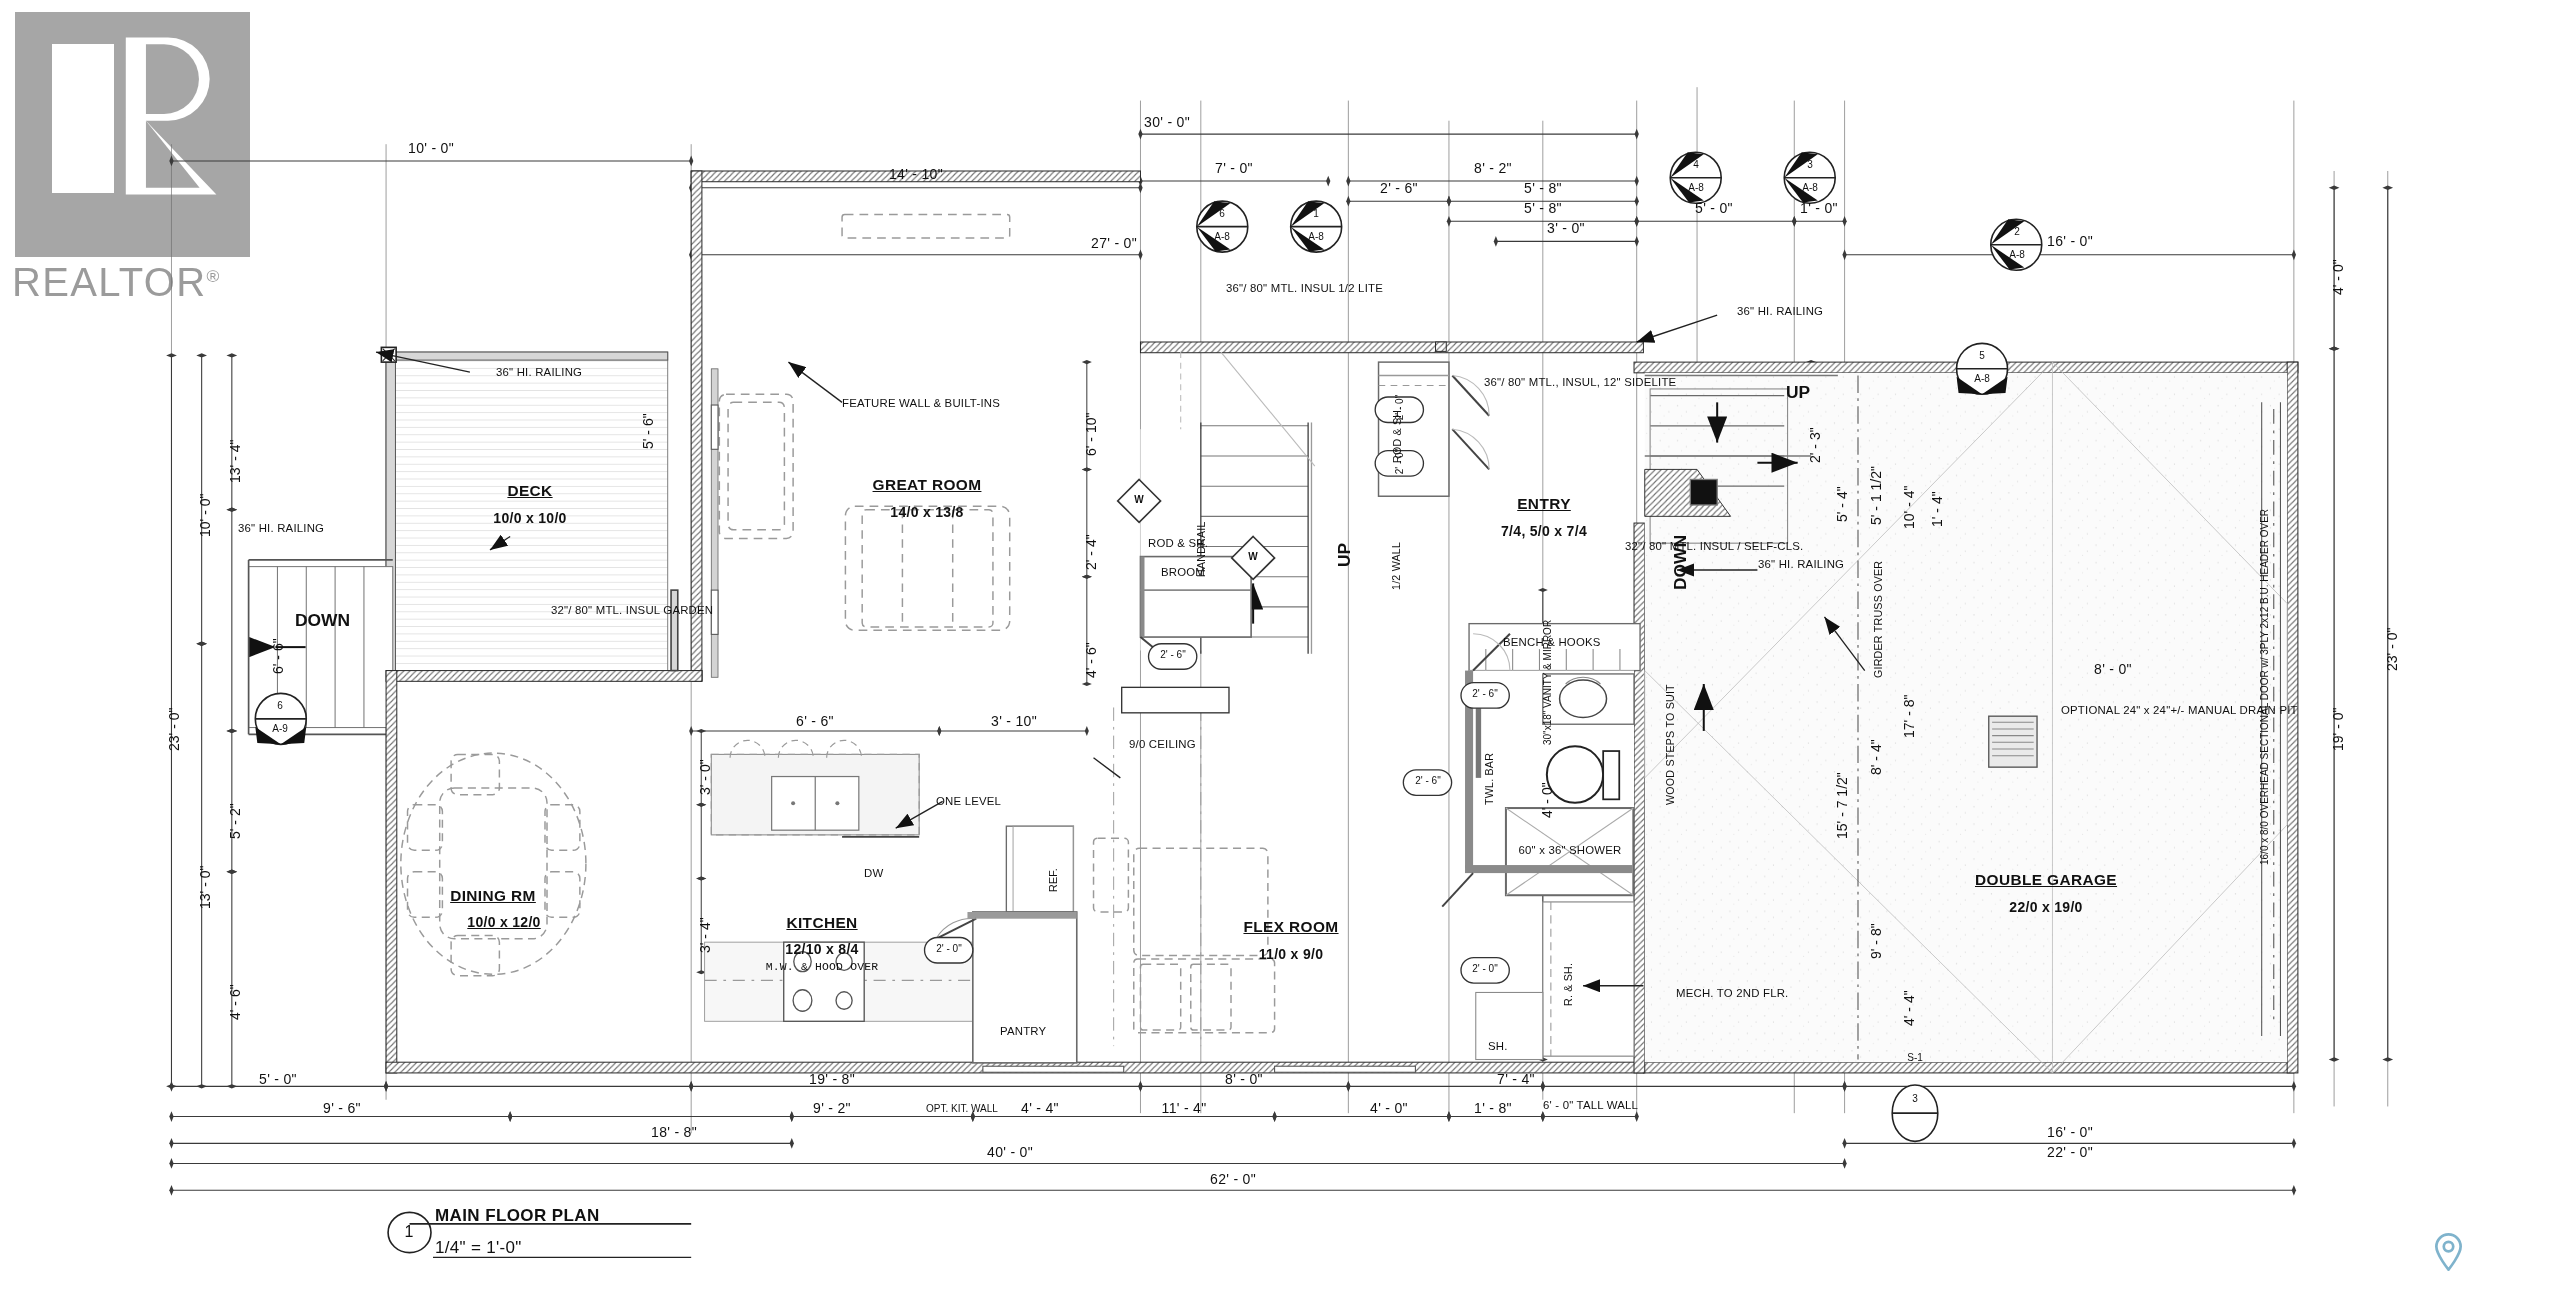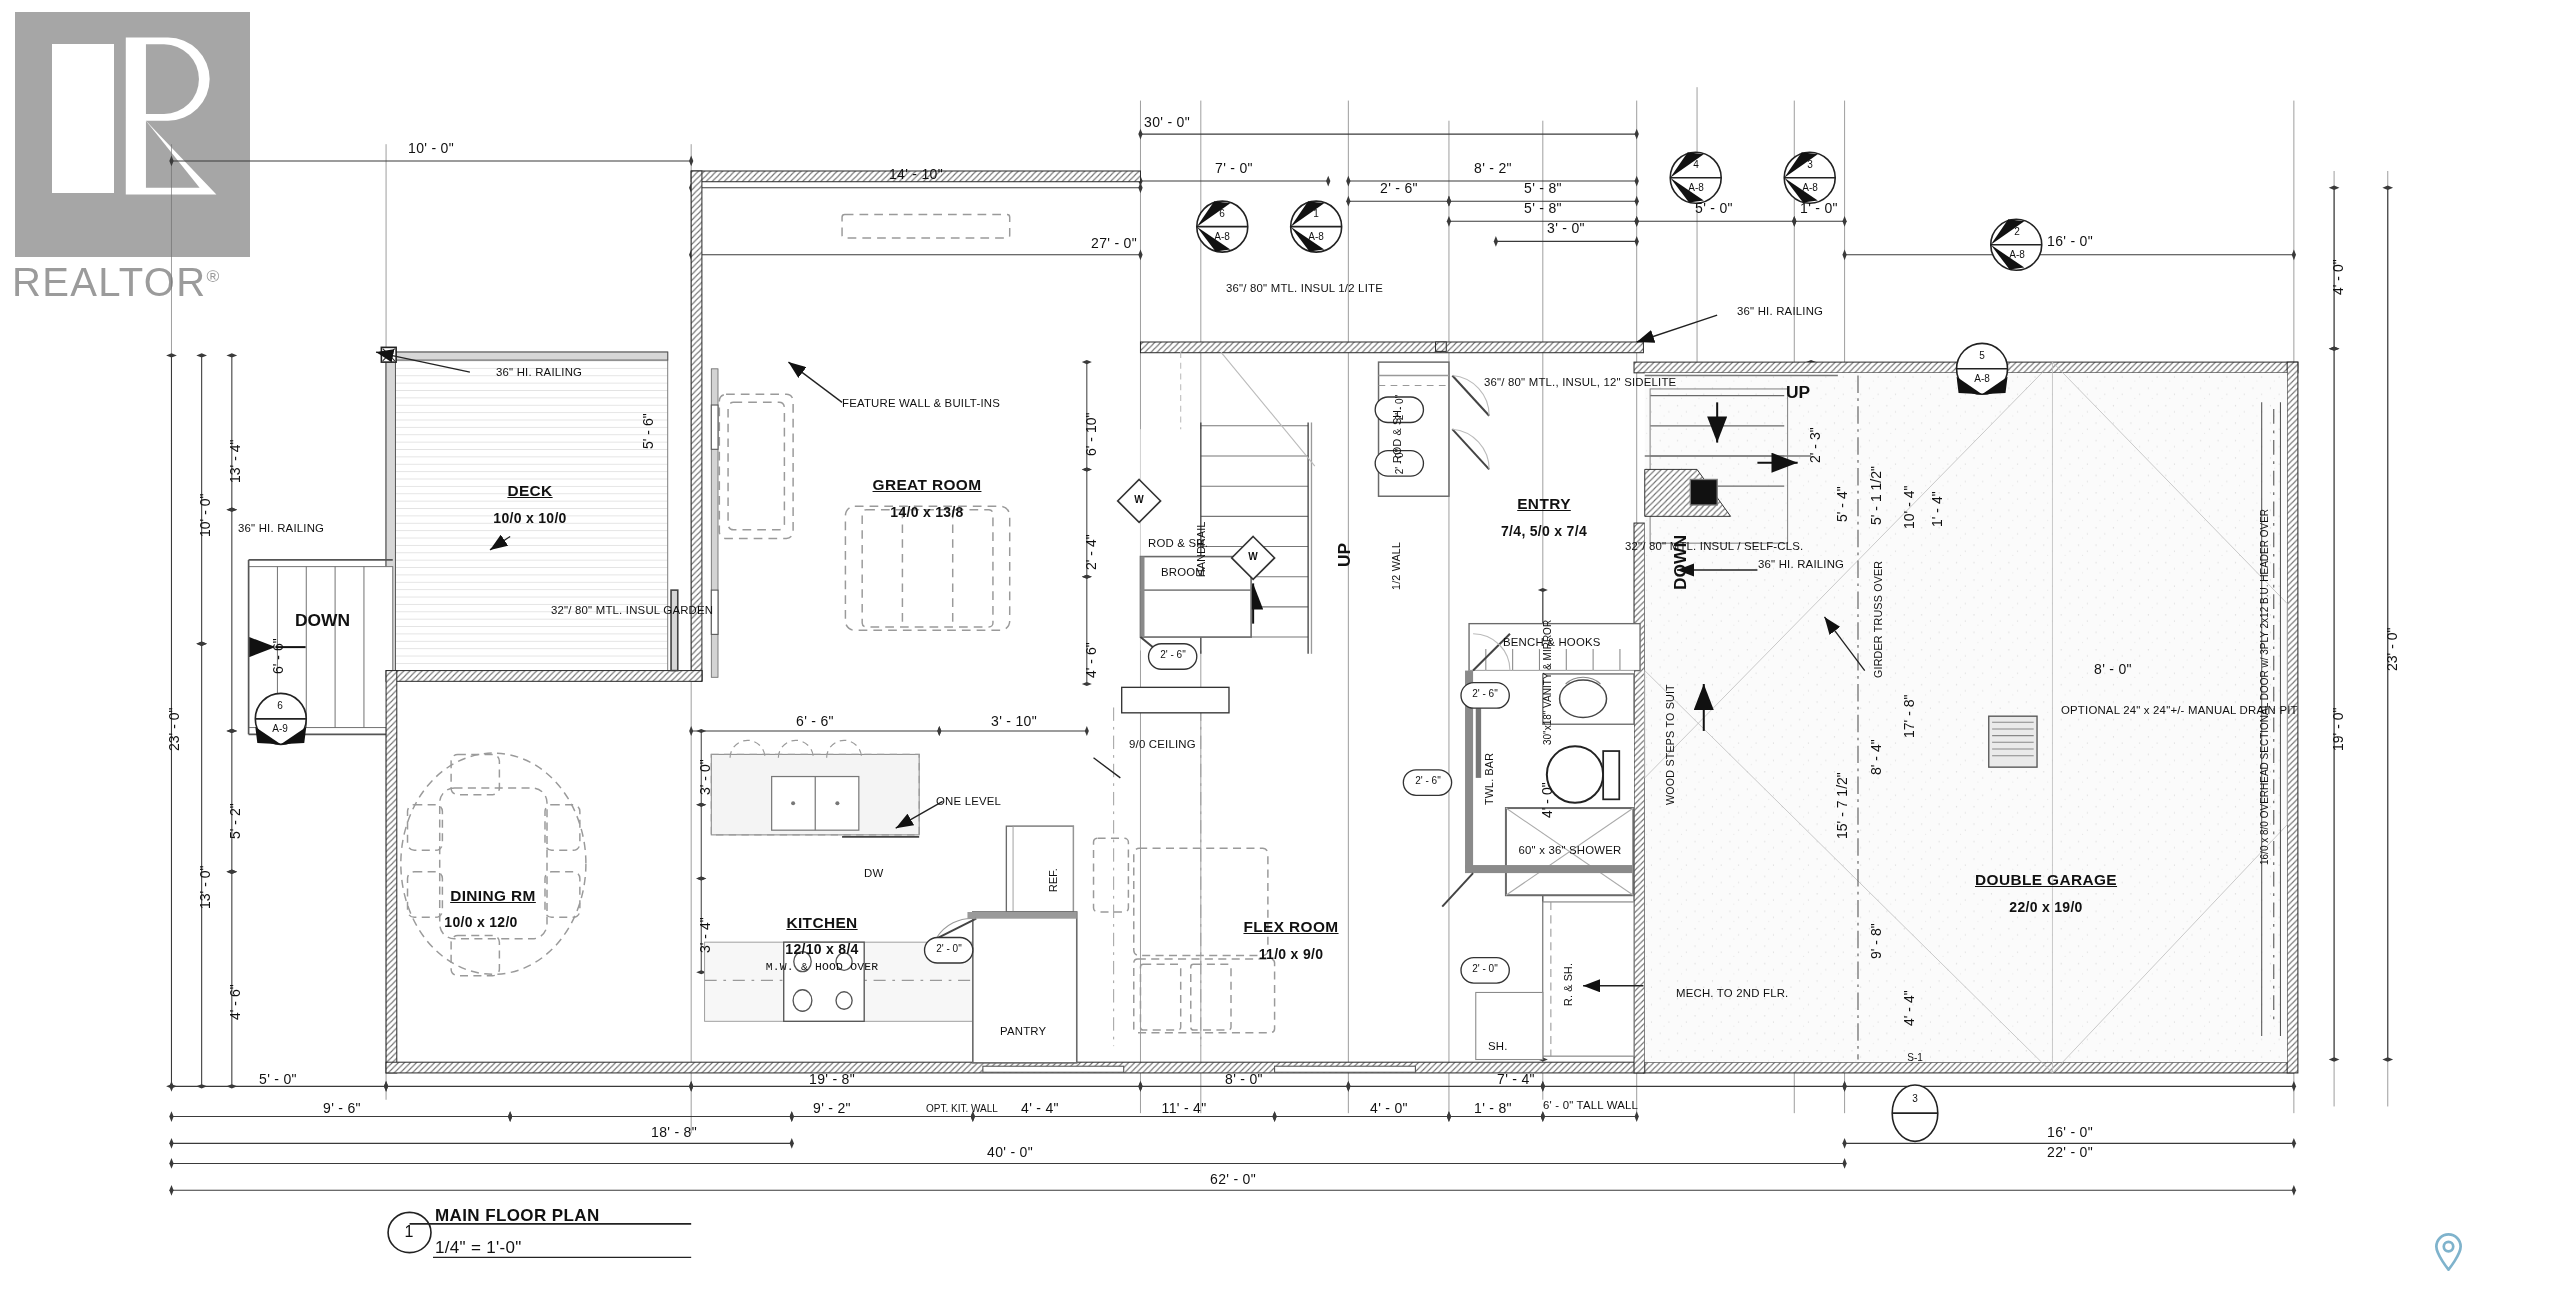--- a/index.html
+++ b/index.html
@@ -556,21 +556,21 @@
 <div class="lbl dimv" style="left:1901px;top:1026px;">4' - 4"</div>
 <div class="lbl dimv" style="left:1539px;top:818px;">4' - 0"</div>
 
 <div class="lbl room ctr" style="left:530px;top:482px;">DECK</div>
 <div class="lbl roomsz ctr" style="left:530px;top:510px;">10/0 x 10/0</div>
 
 <div class="lbl room ctr" style="left:927px;top:476px;">GREAT ROOM</div>
 <div class="lbl roomsz ctr" style="left:927px;top:504px;">14/0 x 13/8</div>
 
 <div class="lbl room ctr" style="left:493px;top:887px;">DINING RM</div>
-<div class="lbl roomsz ctr" style="left:481px;top:914px;">10/0 x 12/0</div>
+<div class="lbl roomsz ctr" style="left:504px;top:914px;text-decoration:underline;">10/0 x 12/0</div>
 
 <div class="lbl room ctr" style="left:822px;top:914px;">KITCHEN</div>
 <div class="lbl roomsz ctr" style="left:822px;top:941px;">12/10 x 8/4</div>
 <div class="lbl note ctr" style="left:822px;top:961px;font-family:Liberation Mono, monospace;">M.W. &amp; HOOD OVER</div>
 
 <div class="lbl room ctr" style="left:1291px;top:918px;">FLEX ROOM</div>
 <div class="lbl roomsz ctr" style="left:1291px;top:946px;">11/0 x 9/0</div>
 
 <div class="lbl room ctr" style="left:1544px;top:495px;">ENTRY</div>
 <div class="lbl roomsz ctr" style="left:1544px;top:523px;">7/4, 5/0 x 7/4</div>

